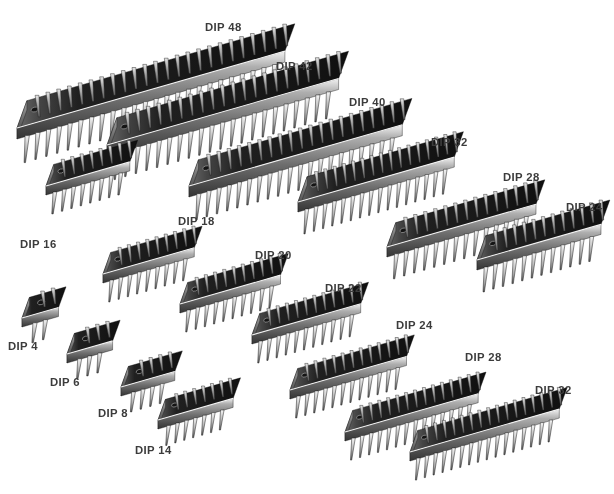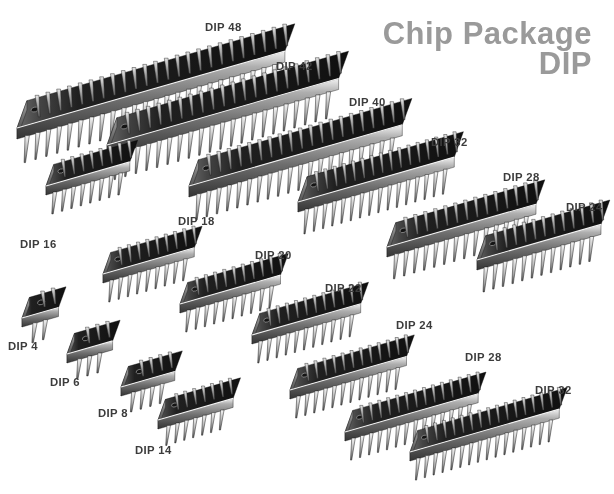--- a/index.html
+++ b/index.html
@@ -604,17 +604,13 @@
           <polygon points="184.833,420.3 188.367,420.3 184.8,440.3 183.6,440.3" fill="url(#gPin)" stroke="#1e1e1e" stroke-width="0.5"></polygon>
           <polygon points="193.733,417.7 197.267,417.7 193.7,437.7 192.5,437.7" fill="url(#gPin)" stroke="#1e1e1e" stroke-width="0.5"></polygon>
           <polygon points="202.733,415.2 206.267,415.2 202.7,435.2 201.5,435.2" fill="url(#gPin)" stroke="#1e1e1e" stroke-width="0.5"></polygon>
           <polygon points="211.633,412.6 215.167,412.6 211.6,432.6 210.4,432.6" fill="url(#gPin)" stroke="#1e1e1e" stroke-width="0.5"></polygon>
           <polygon points="220.53300000000002,410 224.067,410 220.5,430 219.3,430" fill="url(#gPin)" stroke="#1e1e1e" stroke-width="0.5"></polygon>
           <text x="135" y="454" fill="#3c3c3c">DIP 14</text>
         </g>
       </g>
   </svg>
 
-  <div class="title-block" style="color: rgb(154, 154, 154);">
-    <div>Chip Package</div>
-    <div>DIP</div>
-  </div>
 </div>
 
 </body></html>

